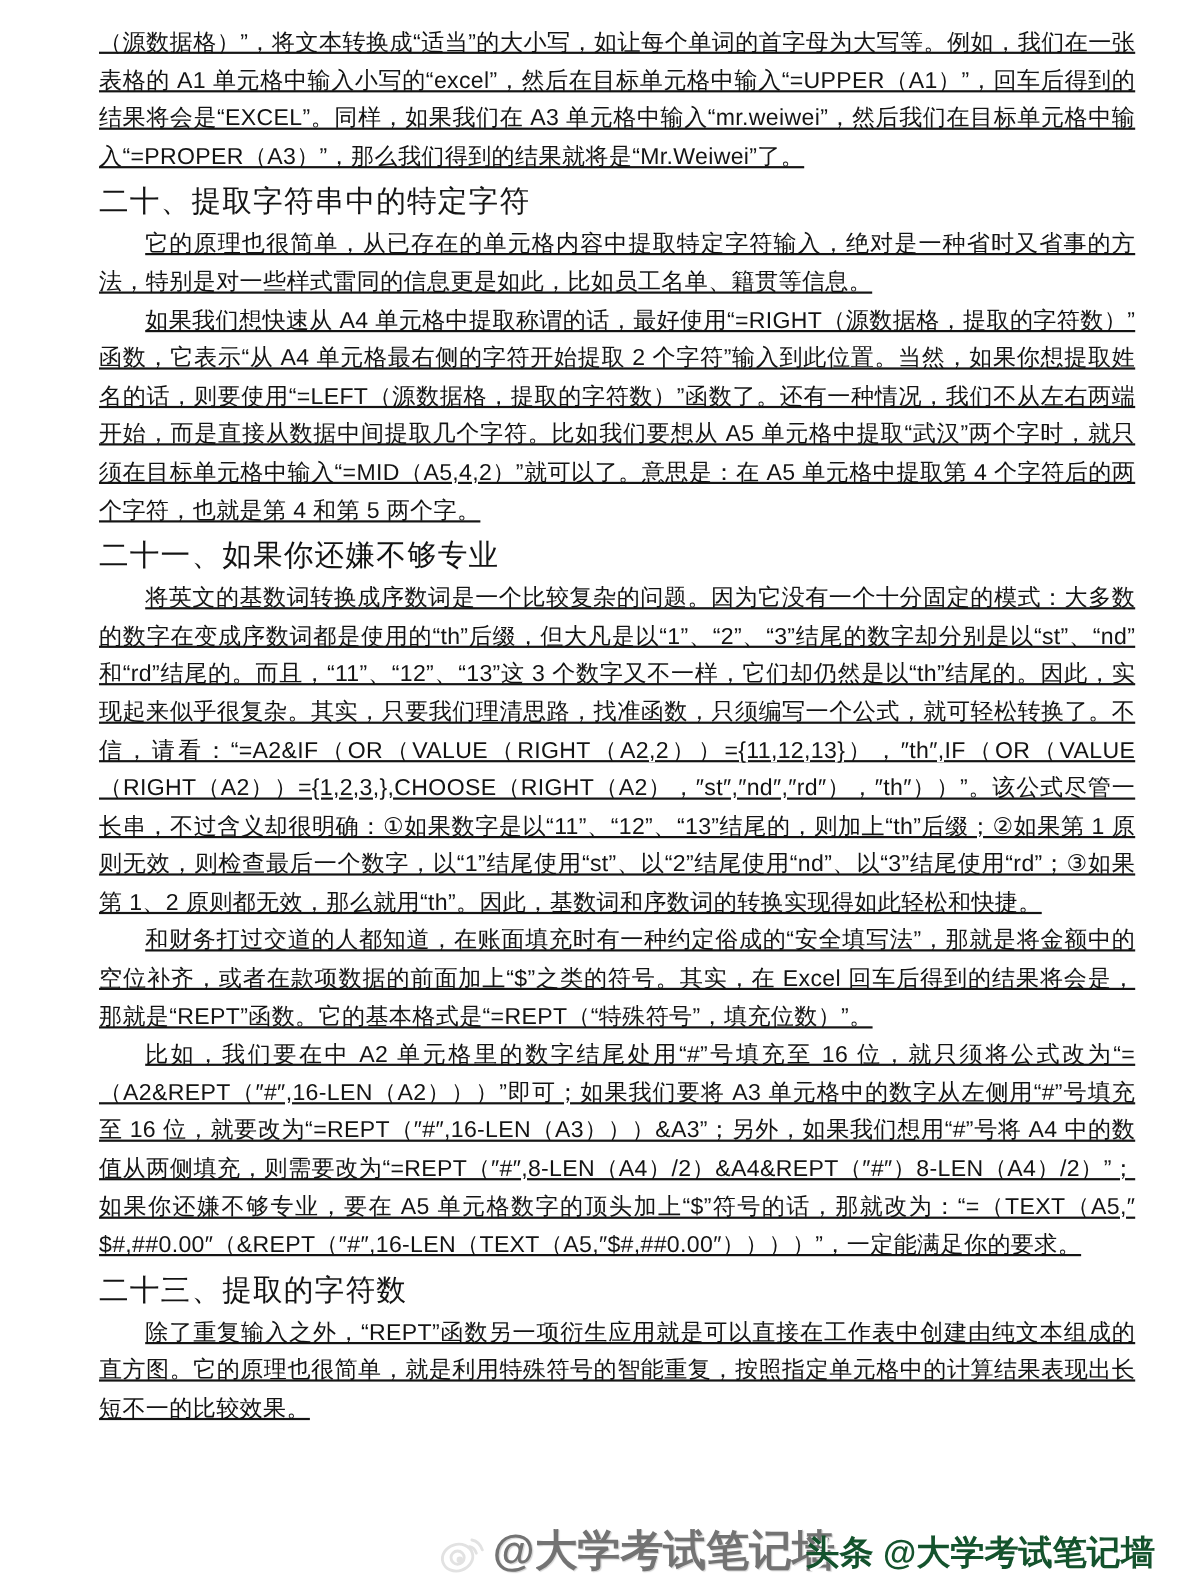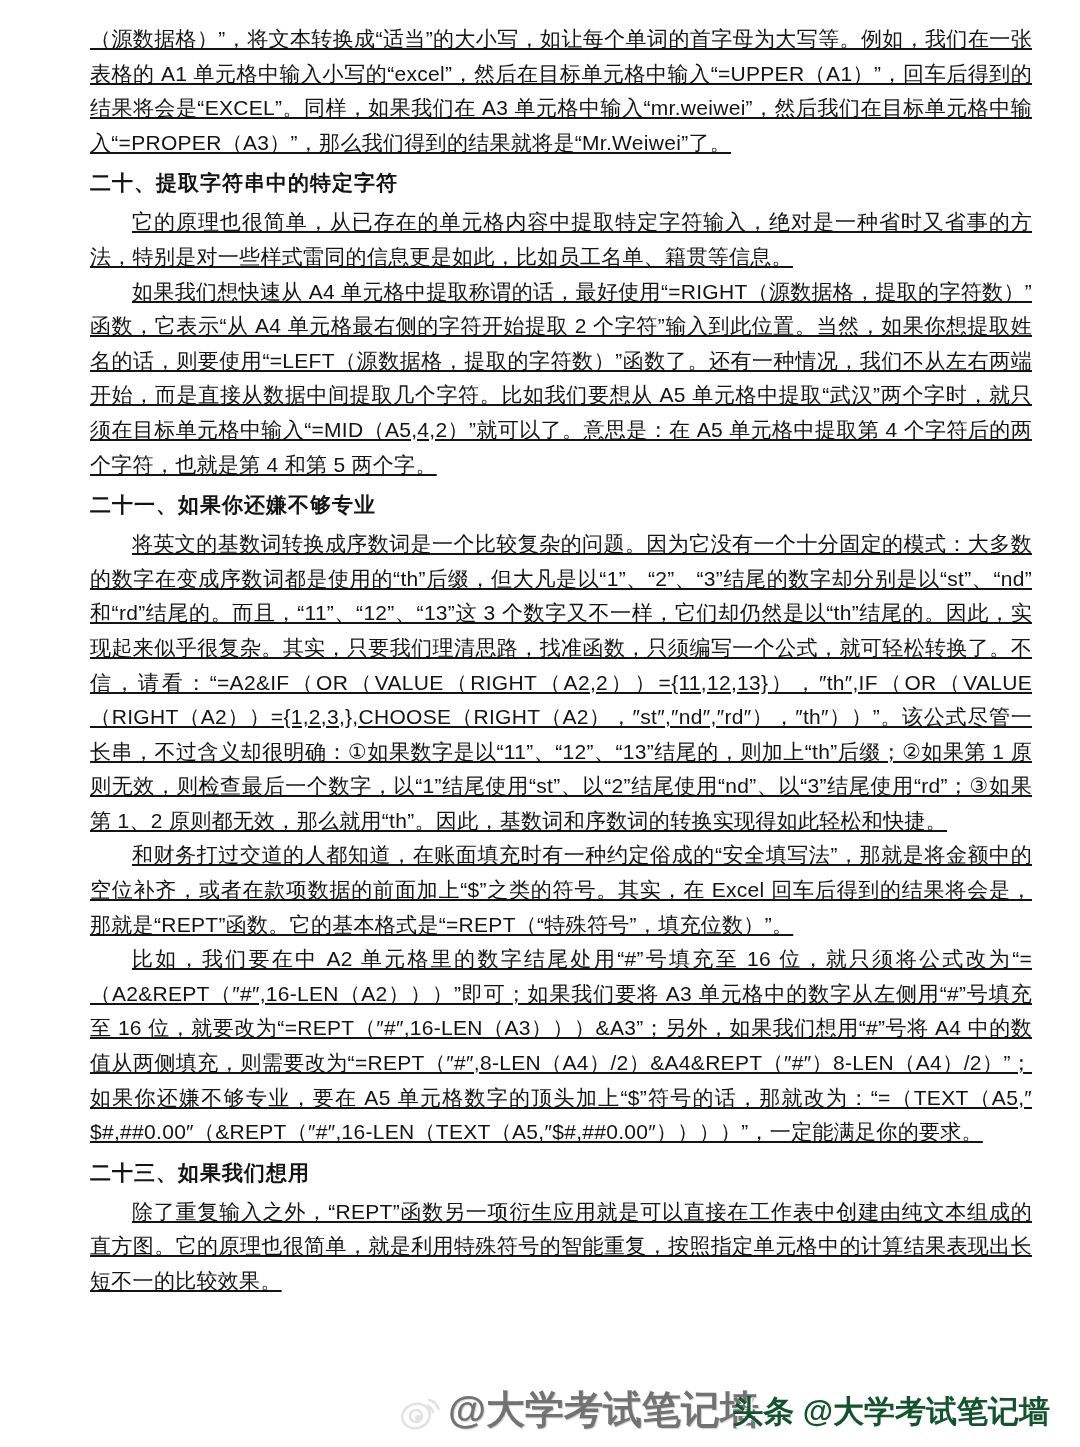--- a/index.html
+++ b/index.html
@@ -20,22 +20,22 @@
     line-height: 34.6px;
     text-align: justify;
     text-justify: inter-character;
     text-indent: 2em;
     margin: 0;
     letter-spacing: 0.3px;
     text-decoration: underline;
   }
   .para.no-indent { text-indent: 0; }
   .heading {
-    font-size: 21px;
-    font-weight: bold;
+    font-size: 27px;
+    font-weight: normal;
     line-height: 42px;
     margin: 2px 0 1px 0;
     text-indent: 0;
     letter-spacing: 1px;
   }
   .footer {
     position: absolute;
     left: 0; right: 0; bottom: 0;
     height: 66px;
   }
@@ -69,21 +69,21 @@
 
 <div class="page">
   <p class="para no-indent">（源数据格）”，将文本转换成“适当”的大小写，如让每个单词的首字母为大写等。例如，我们在一张表格的 A1 单元格中输入小写的“excel”，然后在目标单元格中输入“=UPPER（A1）”，回车后得到的结果将会是“EXCEL”。同样，如果我们在 A3 单元格中输入“mr.weiwei”，然后我们在目标单元格中输入“=PROPER（A3）”，那么我们得到的结果就将是“Mr.Weiwei”了。</p>
   <h2 class="heading">二十、提取字符串中的特定字符</h2>
   <p class="para">它的原理也很简单，从已存在的单元格内容中提取特定字符输入，绝对是一种省时又省事的方法，特别是对一些样式雷同的信息更是如此，比如员工名单、籍贯等信息。</p>
   <p class="para">如果我们想快速从 A4 单元格中提取称谓的话，最好使用“=RIGHT（源数据格，提取的字符数）”函数，它表示“从 A4 单元格最右侧的字符开始提取 2 个字符”输入到此位置。当然，如果你想提取姓名的话，则要使用“=LEFT（源数据格，提取的字符数）”函数了。还有一种情况，我们不从左右两端开始，而是直接从数据中间提取几个字符。比如我们要想从 A5 单元格中提取“武汉”两个字时，就只须在目标单元格中输入“=MID（A5,4,2）”就可以了。意思是：在 A5 单元格中提取第 4 个字符后的两个字符，也就是第 4 和第 5 两个字。</p>
   <h2 class="heading">二十一、如果你还嫌不够专业</h2>
   <p class="para">将英文的基数词转换成序数词是一个比较复杂的问题。因为它没有一个十分固定的模式：大多数的数字在变成序数词都是使用的“th”后缀，但大凡是以“1”、“2”、“3”结尾的数字却分别是以“st”、“nd”和“rd”结尾的。而且，“11”、“12”、“13”这 3 个数字又不一样，它们却仍然是以“th”结尾的。因此，实现起来似乎很复杂。其实，只要我们理清思路，找准函数，只须编写一个公式，就可轻松转换了。不信，请看：“=A2&amp;IF（OR（VALUE（RIGHT（A2,2））={11,12,13}），″th″,IF（OR（VALUE（RIGHT（A2））={1,2,3,},CHOOSE（RIGHT（A2），″st″,″nd″,″rd″），″th″））”。该公式尽管一长串，不过含义却很明确：①如果数字是以“11”、“12”、“13”结尾的，则加上“th”后缀；②如果第 1 原则无效，则检查最后一个数字，以“1”结尾使用“st”、以“2”结尾使用“nd”、以“3”结尾使用“rd”；③如果第 1、2 原则都无效，那么就用“th”。因此，基数词和序数词的转换实现得如此轻松和快捷。</p>
   <p class="para">和财务打过交道的人都知道，在账面填充时有一种约定俗成的“安全填写法”，那就是将金额中的空位补齐，或者在款项数据的前面加上“$”之类的符号。其实，在 Excel 回车后得到的结果将会是，那就是“REPT”函数。它的基本格式是“=REPT（“特殊符号”，填充位数）”。</p>
   <p class="para">比如，我们要在中 A2 单元格里的数字结尾处用“#”号填充至 16 位，就只须将公式改为“=（A2&amp;REPT（″#″,16-LEN（A2）））”即可；如果我们要将 A3 单元格中的数字从左侧用“#”号填充至 16 位，就要改为“=REPT（″#″,16-LEN（A3）））&amp;A3”；另外，如果我们想用“#”号将 A4 中的数值从两侧填充，则需要改为“=REPT（″#″,8-LEN（A4）/2）&amp;A4&amp;REPT（″#″）8-LEN（A4）/2）”；如果你还嫌不够专业，要在 A5 单元格数字的顶头加上“$”符号的话，那就改为：“=（TEXT（A5,″$#,##0.00″（&amp;REPT（″#″,16-LEN（TEXT（A5,″$#,##0.00″））））”，一定能满足你的要求。</p>
-  <h2 class="heading">二十三、如果我们想用</h2>
+  <h2 class="heading">二十三、提取的字符数</h2>
   <p class="para">除了重复输入之外，“REPT”函数另一项衍生应用就是可以直接在工作表中创建由纯文本组成的直方图。它的原理也很简单，就是利用特殊符号的智能重复，按照指定单元格中的计算结果表现出长短不一的比较效果。</p>
 </div>
 
 <div class="footer">
   <div class="wm-left">
     <span>
       <svg width="52" height="46" viewBox="0 0 52 46" fill="none">
         <g stroke="#e2e2e2" stroke-width="2.6" stroke-linecap="round">
           <ellipse cx="20" cy="29" rx="14" ry="12" transform="rotate(-18 20 29)"></ellipse>
           <circle cx="20" cy="29" r="6"></circle>

